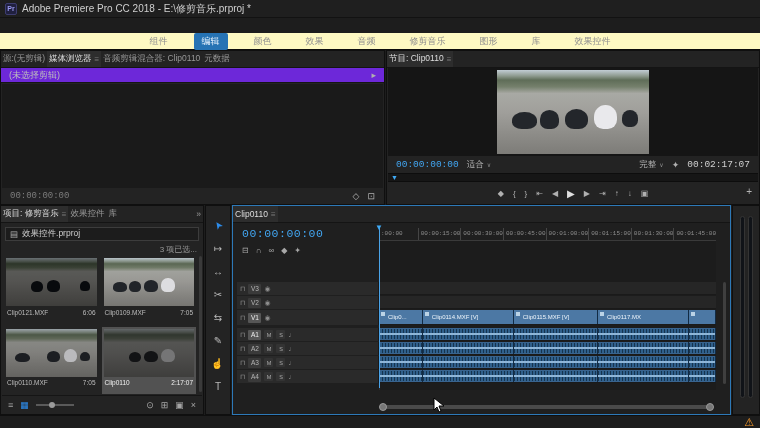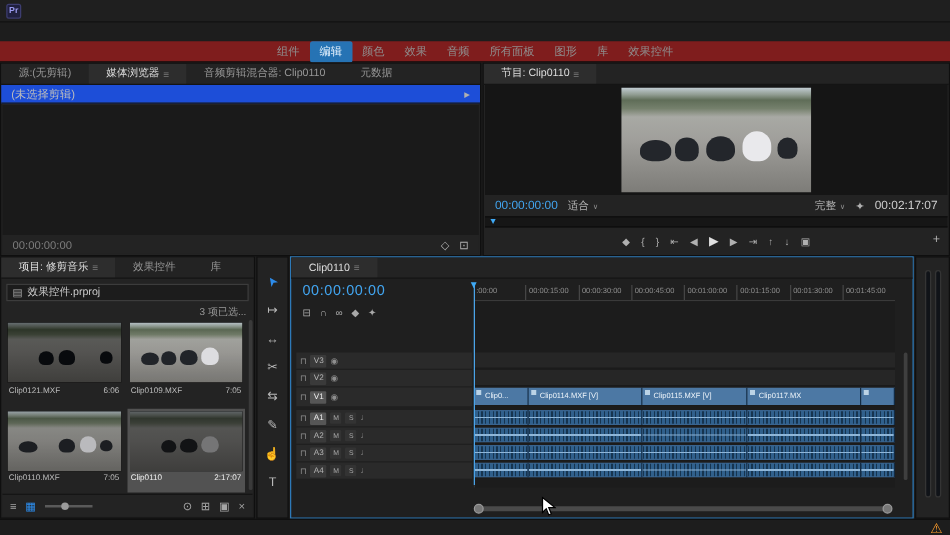--- a/index.html
+++ b/index.html
@@ -1,40 +1,40 @@
 <!DOCTYPE html>
 <html><head>
 <meta charset="utf-8">
 <style>
   *{box-sizing:border-box;margin:0;padding:0}
   html,body{background:#0d0d0d}
   .app{position:relative;width:760px;height:428px;background:#1d1d1d;font-family:"Liberation Sans",sans-serif;color:#c8c8c8;overflow:hidden;font-size:9px}
-  .mono{font-family:Liberation Sans, sans-serif}
+  .mono{font-family:Liberation Mono, monospace}
 
   
   .titlebar{position:absolute;left:0;top:0;width:100%;height:18px;background:#1f1f1f;display:flex;align-items:center;gap:5px;padding:0 5px;font-size:10px;color:#cfcfcf;border-bottom:1px solid #121212}
   .pr-icon{width:12px;height:12px;border-radius:2px;background:#20203f;color:#9a9aee;font-size:7px;font-weight:bold;display:flex;align-items:center;justify-content:center;border:1px solid #3d3d70}
   .menubar{position:absolute;left:0;top:18px;width:100%;height:15px;background:#1f1f1f;display:flex;align-items:center;padding:0 3px;font-size:9px;color:#c3c3c3}
   .menu-item{padding:1px 7px}
-  .workspacebar{position:absolute;left:0;top:33px;width:100%;height:17px;background:#7f1d1d;display:flex;align-items:center;justify-content:center;gap:0;font-size:9px;color:#8f8f8f;border-bottom:1px solid #0d0d0d}
+  .workspacebar{position:absolute;left:0;top:33px;width:100%;height:17px;background:#fef9c3;display:flex;align-items:center;justify-content:center;gap:18px;font-size:9px;color:#8f8f8f;border-bottom:1px solid #0d0d0d}
   .ws-tab{padding:2px 8px;border-radius:2px;white-space:nowrap}
   .ws-tab.active{background:#2673b4;color:#eaf5ff}
 
   
   .panel{position:absolute;background:#232323;border:1px solid #0f0f0f}
   .tabbar{display:flex;align-items:stretch;height:17px;background:#232323;border-bottom:1px solid #141414;font-size:8.5px;color:#979797;overflow:hidden}
-  .tab{display:flex;align-items:center;gap:3px;padding:0 14px;white-space:nowrap}
+  .tab{display:flex;align-items:center;gap:3px;padding:0 2px;white-space:nowrap}
   .tab.active{background:#2d2d2d;color:#dedede}
   .grip{color:#7a7a7a;font-size:8px}
   .spacer{flex:1}
   .icon{color:#b0b0b0}
 
   
   .source-panel{left:0;top:50px;width:385px;height:155px}
-  .notice-row{height:15px;background:#1d4ed8;border-bottom:1px solid #151515;display:flex;align-items:center;padding:0 8px;color:#bdbdbd;font-size:9px}
+  .notice-row{height:15px;background:#6d28d9;border-bottom:1px solid #151515;display:flex;align-items:center;padding:0 8px;color:#bdbdbd;font-size:9px}
   .source-body{position:absolute;left:1px;right:1px;top:33px;bottom:16px;background:#1a1a1a}
   .source-foot{position:absolute;left:1px;right:1px;bottom:1px;height:15px;background:#232323;display:flex;align-items:center;padding:0 8px;gap:8px}
   .dim-tc{color:#7c7c7c;font-size:9px}
 
   
   .program-panel{left:386px;top:50px;width:374px;height:155px}
   .prog-video-area{position:absolute;left:1px;right:1px;top:17px;height:88px;background:#151515;display:flex;align-items:center;justify-content:center}
   .video-frame{width:152px;height:84px;position:relative;overflow:hidden}
   .scene{position:absolute;inset:0;background:linear-gradient(180deg,#c2cdd4 0%,#8f9b90 7%,#5f6d58 12%,#75806c 20%,#a8a9a4 28%,#a09f9b 50%,#8e8d89 75%,#7d7c78 100%)}
   .fig{position:absolute;background:#23262b;border-radius:50% 50% 40% 40%;filter:blur(.4px)}
@@ -120,30 +120,31 @@
   .warning{position:absolute;right:6px;top:0;font-size:11px;color:#ff9e2c}
   .cursor{position:absolute;left:433px;top:397px;z-index:999}
 </style>
 </head>
 <body>
 
 <div class="app">
 
   <div class="titlebar">
     <span class="pr-icon">Pr</span>
+    <span>Adobe Premiere Pro CC 2018 - E:\修剪音乐.prproj *</span>
   </div>
 
 
   <div class="workspacebar">
     <span class="ws-tab">组件</span>
     <span class="ws-tab active">编辑</span>
     <span class="ws-tab">颜色</span>
     <span class="ws-tab">效果</span>
     <span class="ws-tab">音频</span>
-    <span class="ws-tab">所有面板</span>
+    <span class="ws-tab">修剪音乐</span>
     <span class="ws-tab">图形</span>
     <span class="ws-tab">库</span>
     <span class="ws-tab">效果控件</span>
   </div>
 
   <div class="panel source-panel">
     <div class="tabbar">
       <span class="tab">
           <span>源:(无剪辑)</span>
         </span>

